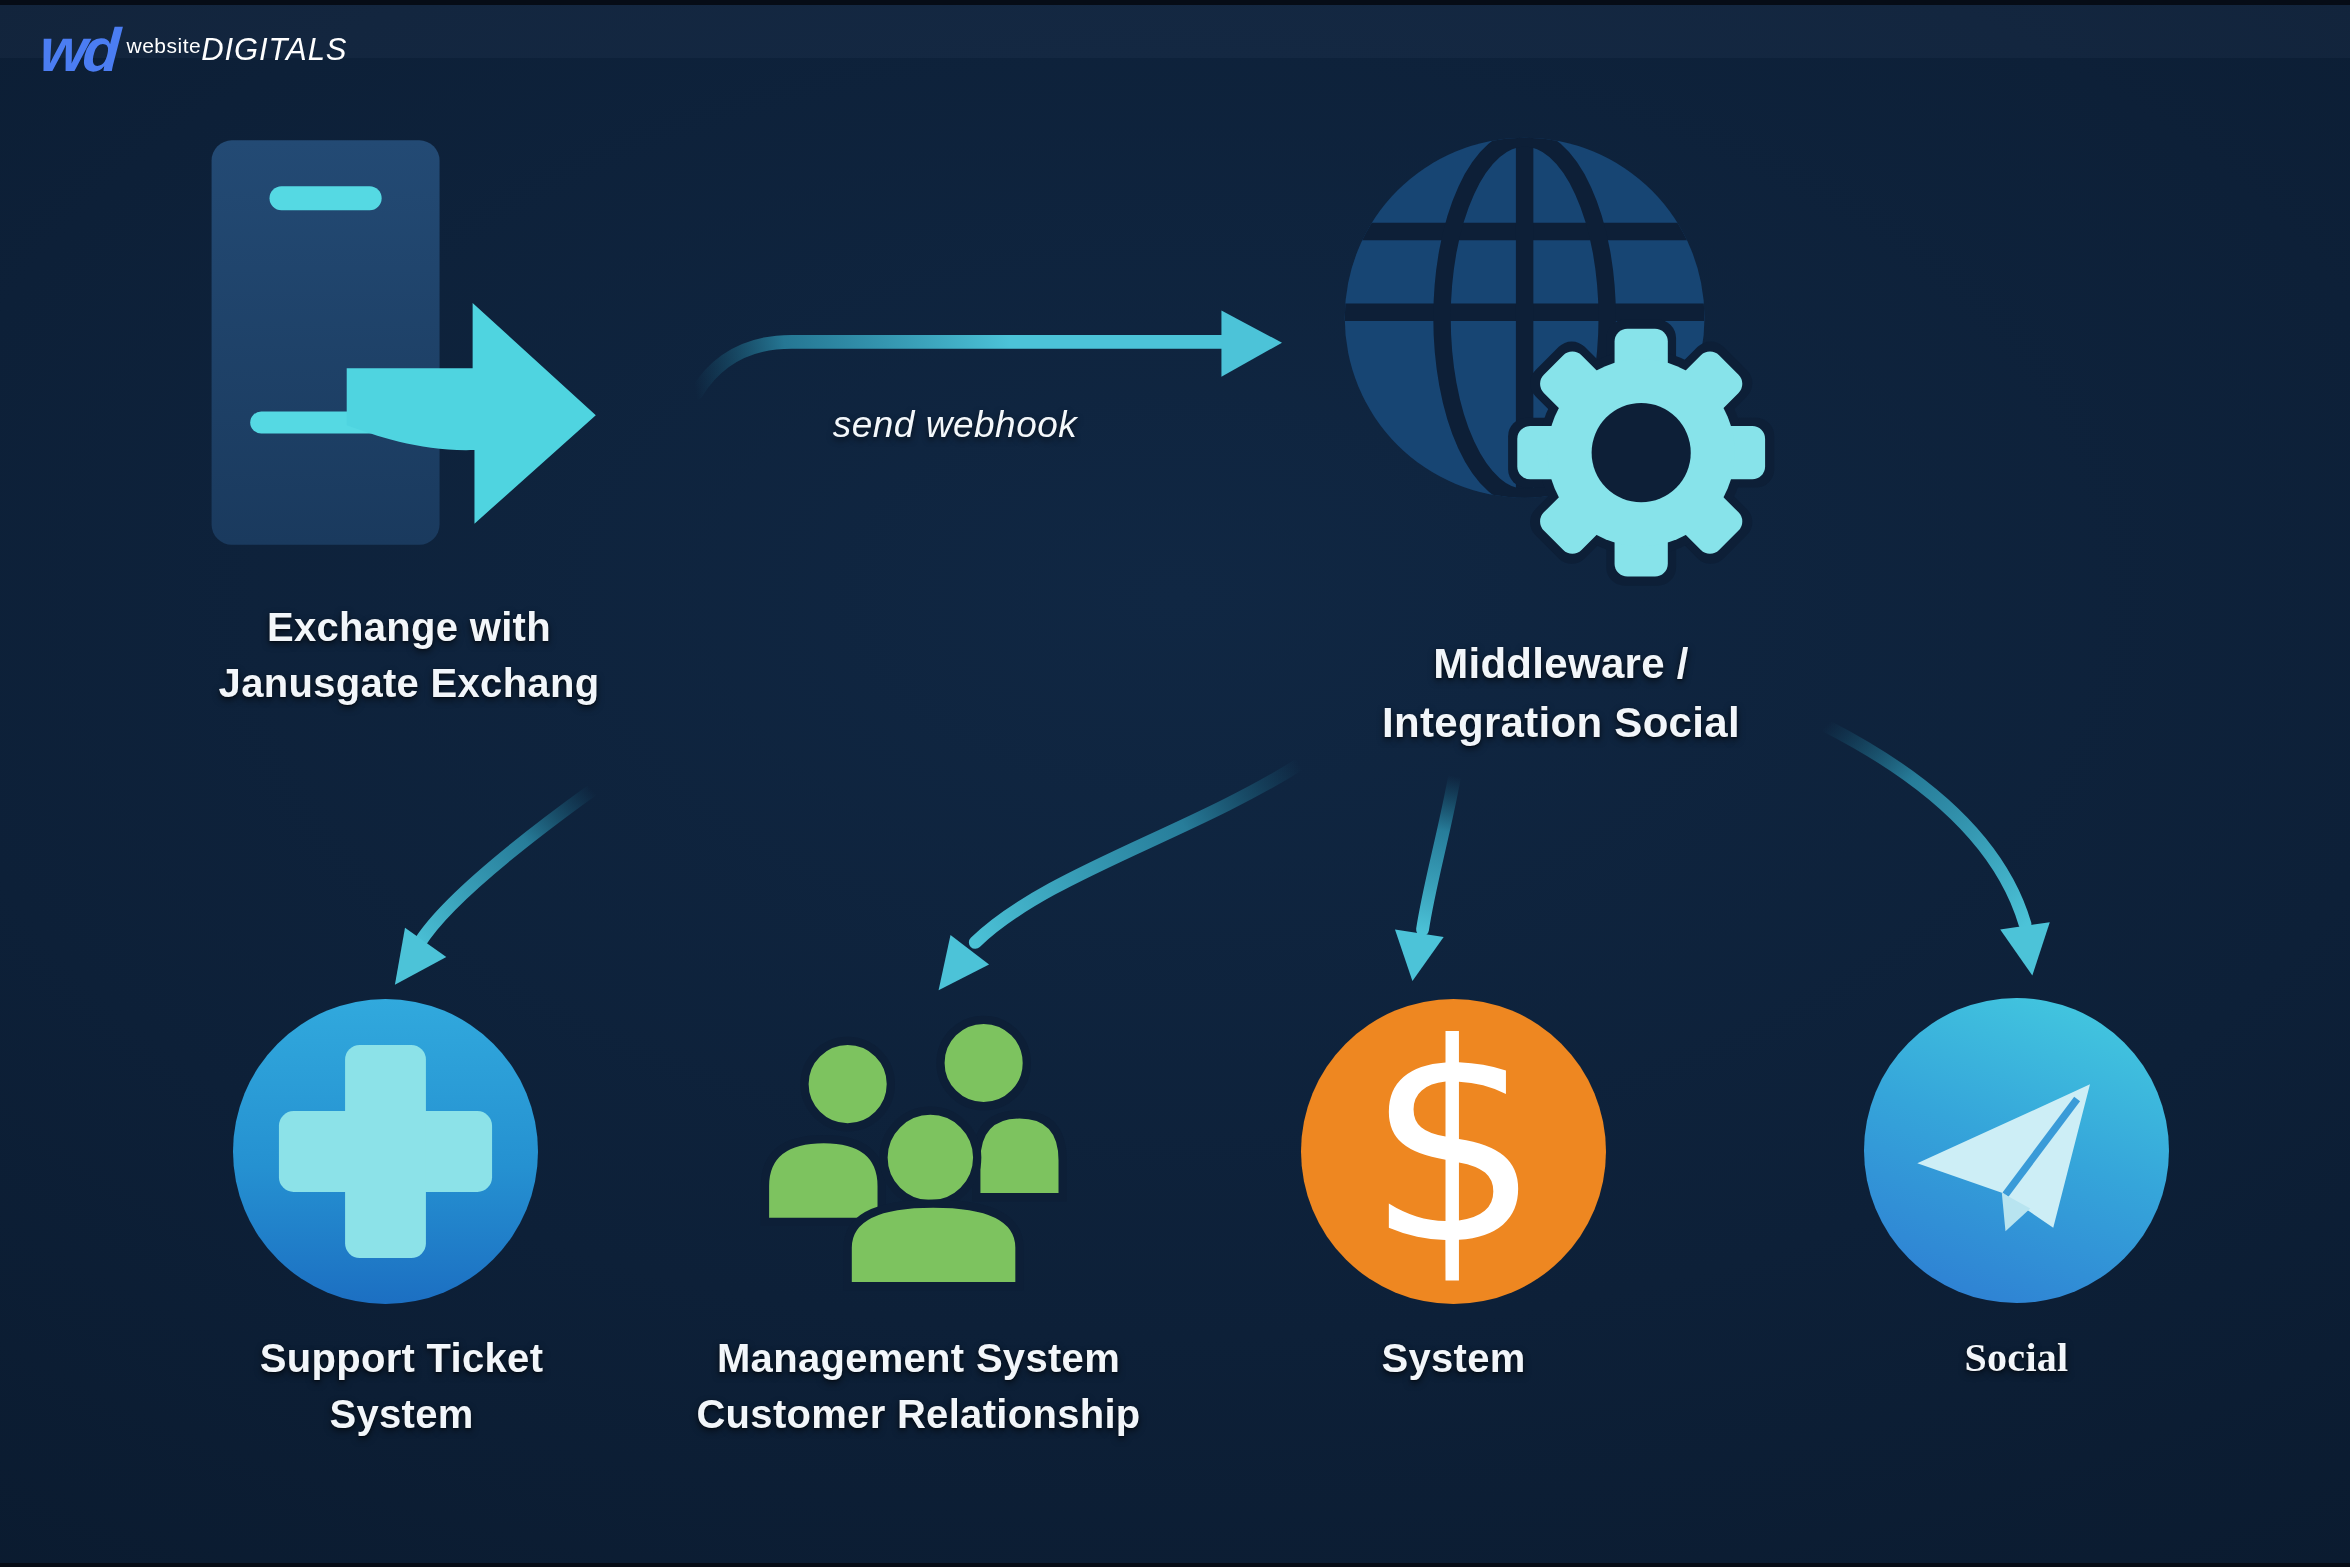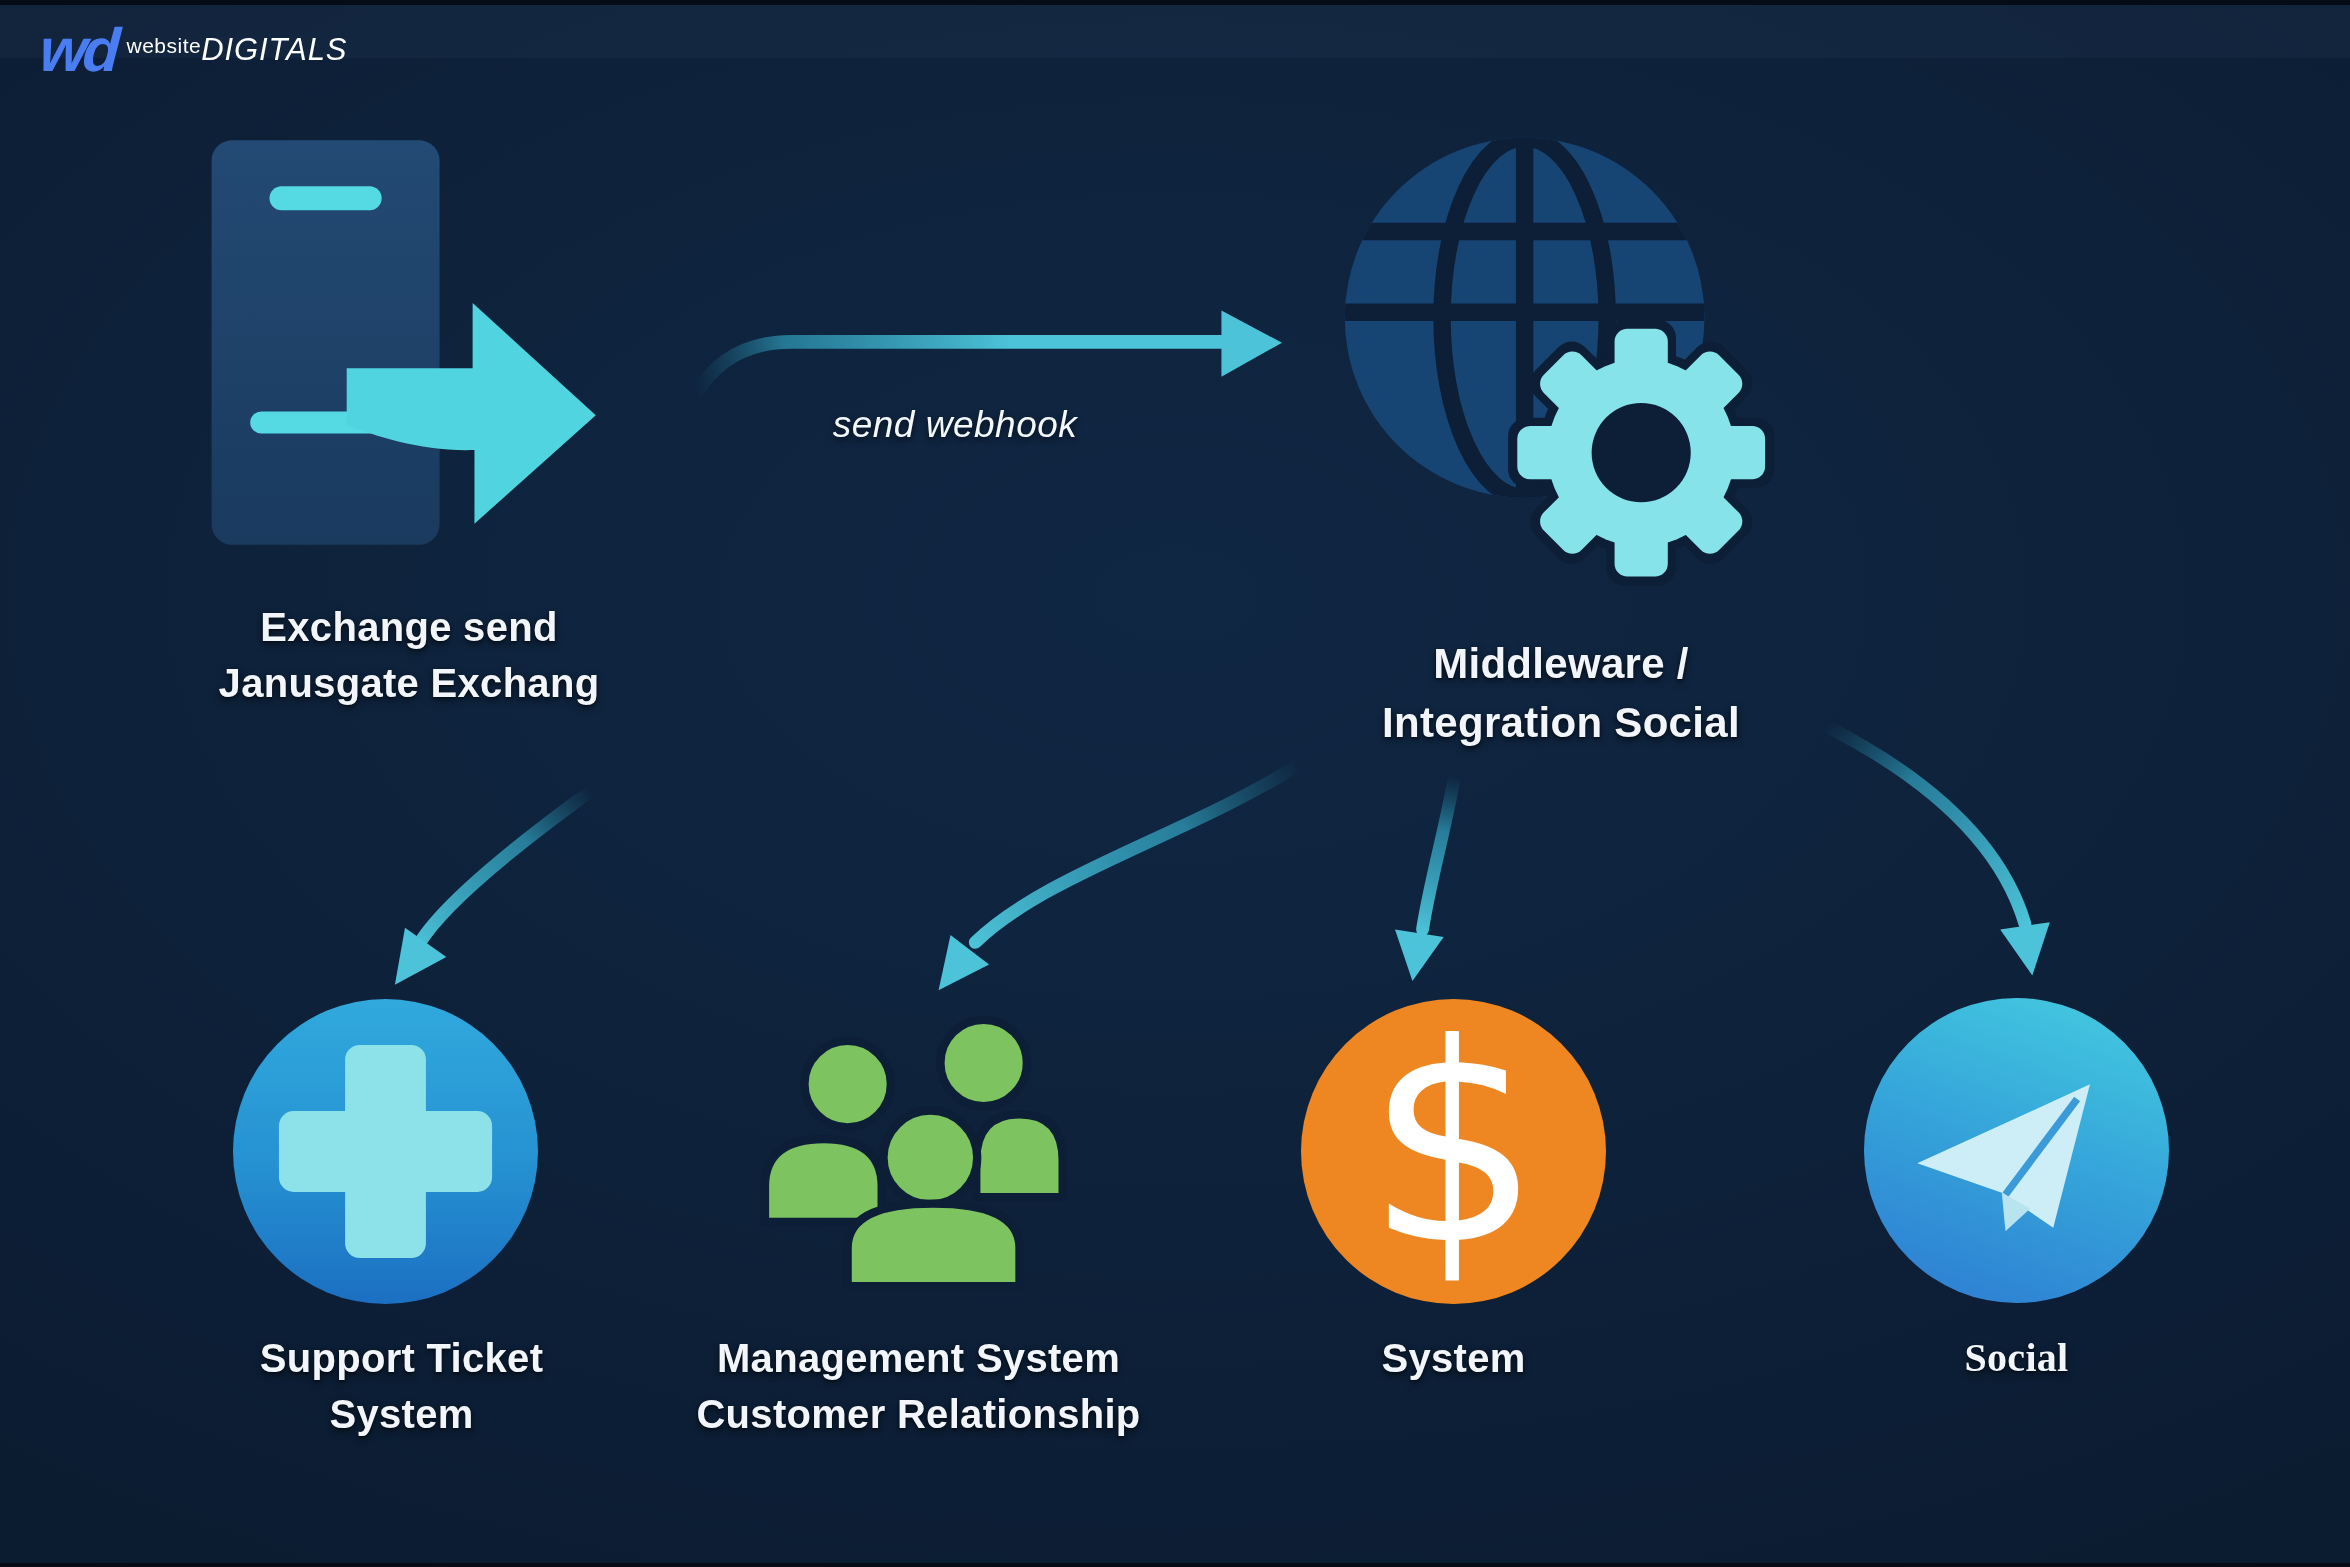--- a/index.html
+++ b/index.html
@@ -116,21 +116,21 @@
         <stop offset="1" stop-color="#1a3a5e"></stop>
       </linearGradient>
     </defs>
     <rect x="5" y="8" width="248" height="440" rx="22" fill="url(#cardg)"></rect>
     <rect x="68" y="58" width="122" height="26" rx="13" fill="#55d9e3"></rect>
     <rect x="47" y="303" width="142" height="24" rx="12" fill="#55d9e3"></rect>
     <path d="M 289 185 L 423 307 L 291 425 L 291 345 C 235 347 185 330 152 318 L 152 256 L 289 256 Z" fill="#4fd4e0"></path>
   </svg>
 
   <div class="node-label" style="left:106px;top:599px;width:606px;">
-    <div>Exchange send</div>
+    <div>Exchange with</div>
     <div>Janusgate Exchang</div>
   </div>
 
   <div class="edge-label" style="left:698px;top:404px;width:514px;font-style:italic;">send webhook</div>
 
   <svg class="abs" style="left:1330px;top:136px;" width="459" height="514" viewBox="0 0 500 560">
     <defs>
       <clipPath id="globeclip">
           <circle cx="212" cy="198" r="196"></circle>
         </clipPath>

